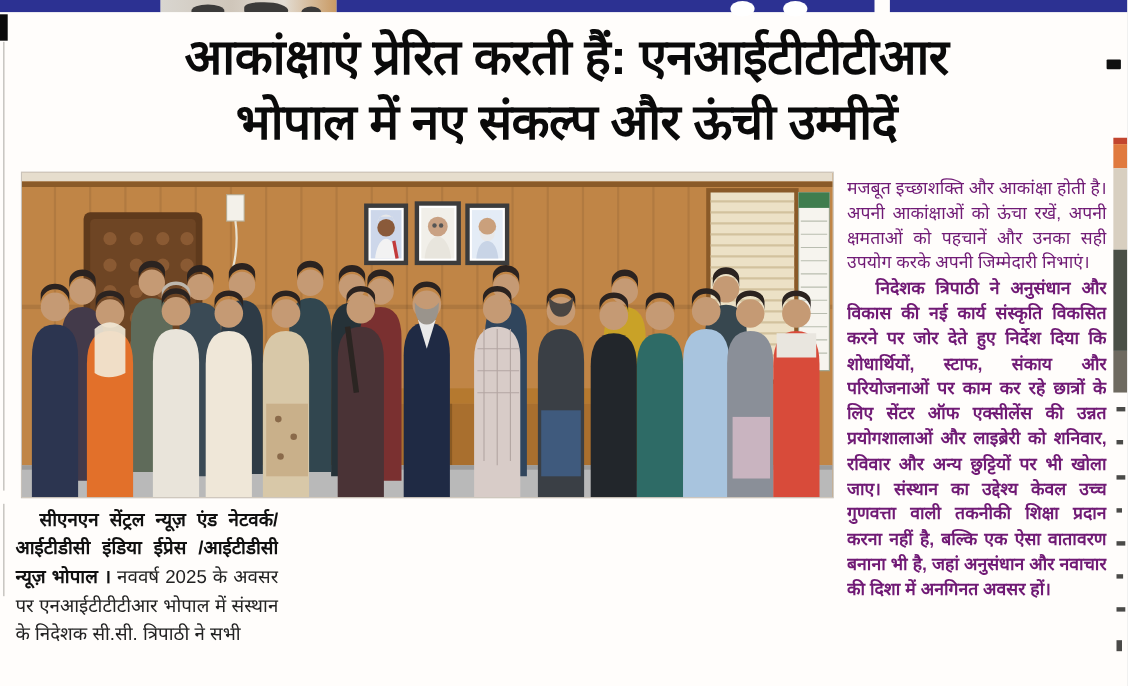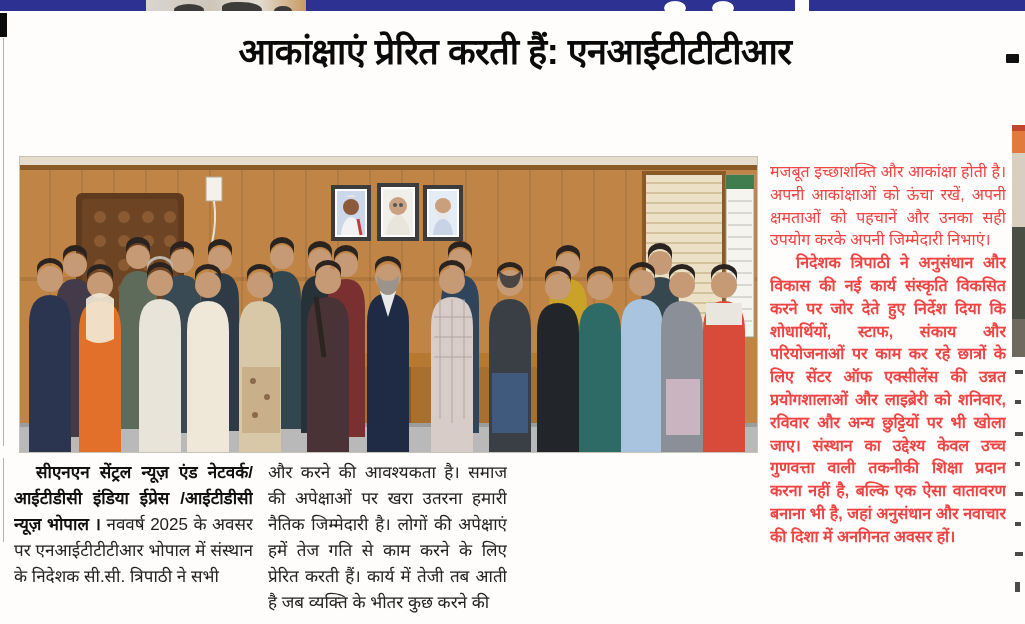--- a/index.html
+++ b/index.html
@@ -20,28 +20,28 @@
   .corner-mark{position:absolute;left:0;top:13px;width:7px;height:24px;background:#0b0b0b;}
   .vrule{position:absolute;left:3px;width:1px;background:#b3b0ab;}
   .edge-dash{position:absolute;background:#101010;border-radius:1px;}
   .rphoto{position:absolute;left:1012px;top:125px;width:13px;height:232px;overflow:hidden;}
   .rphoto .band{width:13px;}
   .rtextbit{position:absolute;left:1015px;width:8px;height:4px;background:#4a4a48;}
   
   .headline{
     position:absolute;left:20px;top:22px;width:990px;height:132px;
     text-align:center;font-weight:800;color:#0a0a0a;
-    font-size:36px;line-height:59px;letter-spacing:-.5px;
+    font-size:45px;line-height:59px;letter-spacing:-.5px;
   }
   
   .photo{position:absolute;left:20px;top:157px;width:737px;height:295px;outline:1px solid #c8c2ba;background:#c08546;}
   .photo svg{display:block;}
   
   .bodytext{font-size:17px;line-height:26px;text-align:justify;color:#222;}
-  .rightcol{position:absolute;left:770px;top:161px;width:236px;height:458px;overflow:hidden;font-size:16px;line-height:22.8px;text-align:justify;color:#ef4444;}
+  .rightcol{position:absolute;left:770px;top:161px;width:236px;height:458px;overflow:hidden;font-size:16px;line-height:22.8px;text-align:justify;color:#701a75;}
   .rightcol p{margin:0;}
   .rightcol p + p{text-indent:26px;font-weight:bold;}
   .cols{position:absolute;left:14px;top:460px;width:746px;height:162px;display:flex;gap:15px;}
   .col{width:239px;height:162px;overflow:hidden;}
   .col p{margin:0;}
   .lead-bold{font-weight:800;color:#101010;}
   .col1 p{text-indent:22px;}
 </style>
 </head>
 <body>
@@ -78,20 +78,21 @@
   <div class="rtextbit" style="top:400px;width:6px;"></div>
   <div class="rtextbit" style="top:432px;"></div>
   <div class="rtextbit" style="top:462px;width:5px;"></div>
   <div class="rtextbit" style="top:492px;"></div>
   <div class="rtextbit" style="top:522px;width:6px;"></div>
   <div class="rtextbit" style="top:552px;"></div>
   <div class="rtextbit" style="top:582px;width:5px;height:10px;"></div>
 
   <div class="headline">
     <div>आकांक्षाएं प्रेरित करती हैं: एनआईटीटीटीआर</div>
+    <div>भोपाल में नए संकल्प और ऊंची उम्मीदें</div>
   </div>
 
   <div class="photo">
     <svg width="737" height="295" viewBox="0 0 737 295">
 
       <rect x="0" y="0" width="737" height="295" fill="#c08546"></rect>
       <rect x="0" y="0" width="737" height="8" fill="#e6ddcd"></rect>
       <rect x="0" y="8" width="737" height="5" fill="#8a5a28"></rect>
       <g stroke="#00000014" stroke-width="2">
         <path d="M30 13V200M62 13V200M94 13V200M126 13V200M158 13V200M190 13V200M222 13V200M254 13V200M286 13V200M318 13V200M350 13V200M382 13V200M414 13V200M446 13V200M478 13V200M510 13V200M542 13V200M574 13V200M606 13V200"></path>
@@ -229,18 +230,15 @@
 
   <div class="rightcol">
     <p>मजबूत इच्छाशक्ति और आकांक्षा होती है। अपनी आकांक्षाओं को ऊंचा रखें, अपनी क्षमताओं को पहचानें और उनका सही उपयोग करके अपनी जिम्मेदारी निभाएं।</p>
     <p>निदेशक त्रिपाठी ने अनुसंधान और विकास की नई कार्य संस्कृति विकसित करने पर जोर देते हुए निर्देश दिया कि शोधार्थियों, स्टाफ, संकाय और परियोजनाओं पर काम कर रहे छात्रों के लिए सेंटर ऑफ एक्सीलेंस की उन्नत प्रयोगशालाओं और लाइब्रेरी को शनिवार, रविवार और अन्य छुट्टियों पर भी खोला जाए। संस्थान का उद्देश्य केवल उच्च गुणवत्ता वाली तकनीकी शिक्षा प्रदान करना नहीं है, बल्कि एक ऐसा वातावरण बनाना भी है, जहां अनुसंधान और नवाचार की दिशा में अनगिनत अवसर हों।</p>
   </div>
 
   <div class="cols">
     <div class="col col1 bodytext">
       <p><span class="lead-bold">सीएनएन सेंट्रल न्यूज़ एंड नेटवर्क/आईटीडीसी इंडिया ईप्रेस /आईटीडीसी न्यूज़ भोपाल ।</span><span> नववर्ष 2025 के अवसर पर एनआईटीटीटीआर भोपाल में संस्थान के निदेशक सी.सी. त्रिपाठी ने सभी</span></p>
     </div>
-    <div class="col bodytext">
-      <p>और करने की आवश्यकता है। समाज की अपेक्षाओं पर खरा उतरना हमारी नैतिक जिम्मेदारी है। लोगों की अपेक्षाएं हमें तेज गति से काम करने के लिए प्रेरित करती हैं। कार्य में तेजी तब आती है जब व्यक्ति के भीतर कुछ करने की</p>
-    </div>
   </div>
 
 </div>
 
 </body></html>

